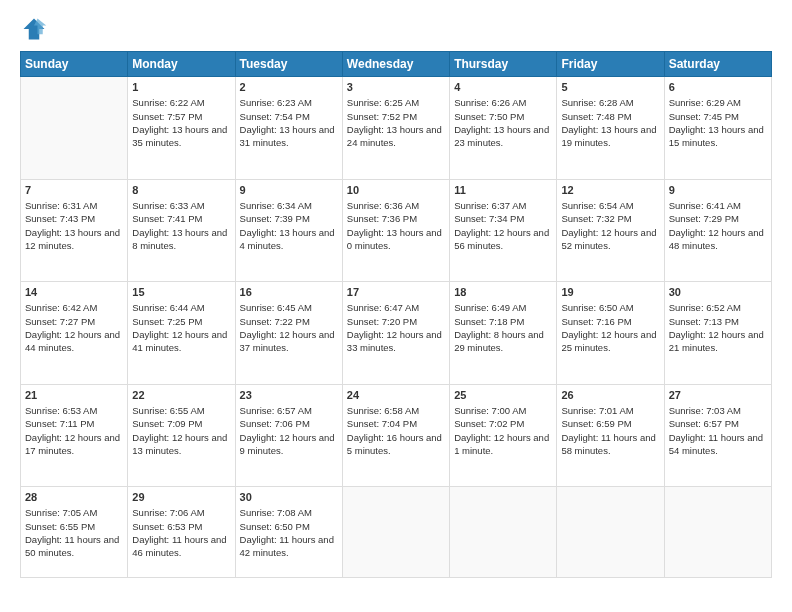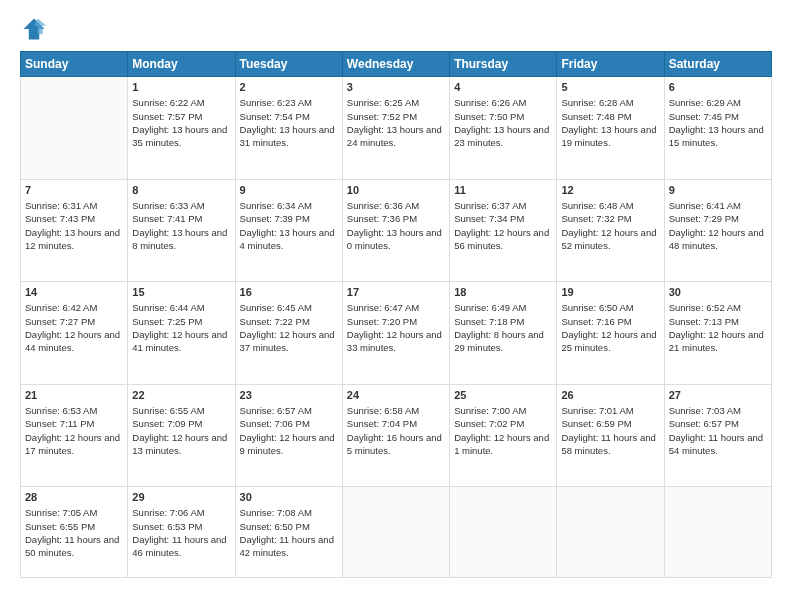--- a/index.html
+++ b/index.html
@@ -139,21 +139,21 @@
           <td><span class="day-num">4</span><span>Sunrise: 6:26 AM</span><br><span>Sunset: 7:50 PM</span><br><span>Daylight: 13 hours and 23 minutes.</span></td>
           <td><span class="day-num">5</span><span>Sunrise: 6:28 AM</span><br><span>Sunset: 7:48 PM</span><br><span>Daylight: 13 hours and 19 minutes.</span></td>
           <td><span class="day-num">6</span><span>Sunrise: 6:29 AM</span><br><span>Sunset: 7:45 PM</span><br><span>Daylight: 13 hours and 15 minutes.</span></td>
         </tr>
         <tr>
           <td><span class="day-num">7</span><span>Sunrise: 6:31 AM</span><br><span>Sunset: 7:43 PM</span><br><span>Daylight: 13 hours and 12 minutes.</span></td>
           <td><span class="day-num">8</span><span>Sunrise: 6:33 AM</span><br><span>Sunset: 7:41 PM</span><br><span>Daylight: 13 hours and 8 minutes.</span></td>
           <td><span class="day-num">9</span><span>Sunrise: 6:34 AM</span><br><span>Sunset: 7:39 PM</span><br><span>Daylight: 13 hours and 4 minutes.</span></td>
           <td><span class="day-num">10</span><span>Sunrise: 6:36 AM</span><br><span>Sunset: 7:36 PM</span><br><span>Daylight: 13 hours and 0 minutes.</span></td>
           <td><span class="day-num">11</span><span>Sunrise: 6:37 AM</span><br><span>Sunset: 7:34 PM</span><br><span>Daylight: 12 hours and 56 minutes.</span></td>
-          <td><span class="day-num">12</span><span>Sunrise: 6:48 AM</span><br><span>Sunset: 7:32 PM</span><br><span>Daylight: 12 hours and 52 minutes.</span></td>
+          <td><span class="day-num">12</span><span>Sunrise: 6:54 AM</span><br><span>Sunset: 7:32 PM</span><br><span>Daylight: 12 hours and 52 minutes.</span></td>
           <td><span class="day-num">9</span><span>Sunrise: 6:41 AM</span><br><span>Sunset: 7:29 PM</span><br><span>Daylight: 12 hours and 48 minutes.</span></td>
         </tr>
         <tr>
           <td><span class="day-num">14</span><span>Sunrise: 6:42 AM</span><br><span>Sunset: 7:27 PM</span><br><span>Daylight: 12 hours and 44 minutes.</span></td>
           <td><span class="day-num">15</span><span>Sunrise: 6:44 AM</span><br><span>Sunset: 7:25 PM</span><br><span>Daylight: 12 hours and 41 minutes.</span></td>
           <td><span class="day-num">16</span><span>Sunrise: 6:45 AM</span><br><span>Sunset: 7:22 PM</span><br><span>Daylight: 12 hours and 37 minutes.</span></td>
           <td><span class="day-num">17</span><span>Sunrise: 6:47 AM</span><br><span>Sunset: 7:20 PM</span><br><span>Daylight: 12 hours and 33 minutes.</span></td>
           <td><span class="day-num">18</span><span>Sunrise: 6:49 AM</span><br><span>Sunset: 7:18 PM</span><br><span>Daylight: 8 hours and 29 minutes.</span></td>
           <td><span class="day-num">19</span><span>Sunrise: 6:50 AM</span><br><span>Sunset: 7:16 PM</span><br><span>Daylight: 12 hours and 25 minutes.</span></td>
           <td><span class="day-num">30</span><span>Sunrise: 6:52 AM</span><br><span>Sunset: 7:13 PM</span><br><span>Daylight: 12 hours and 21 minutes.</span></td>

